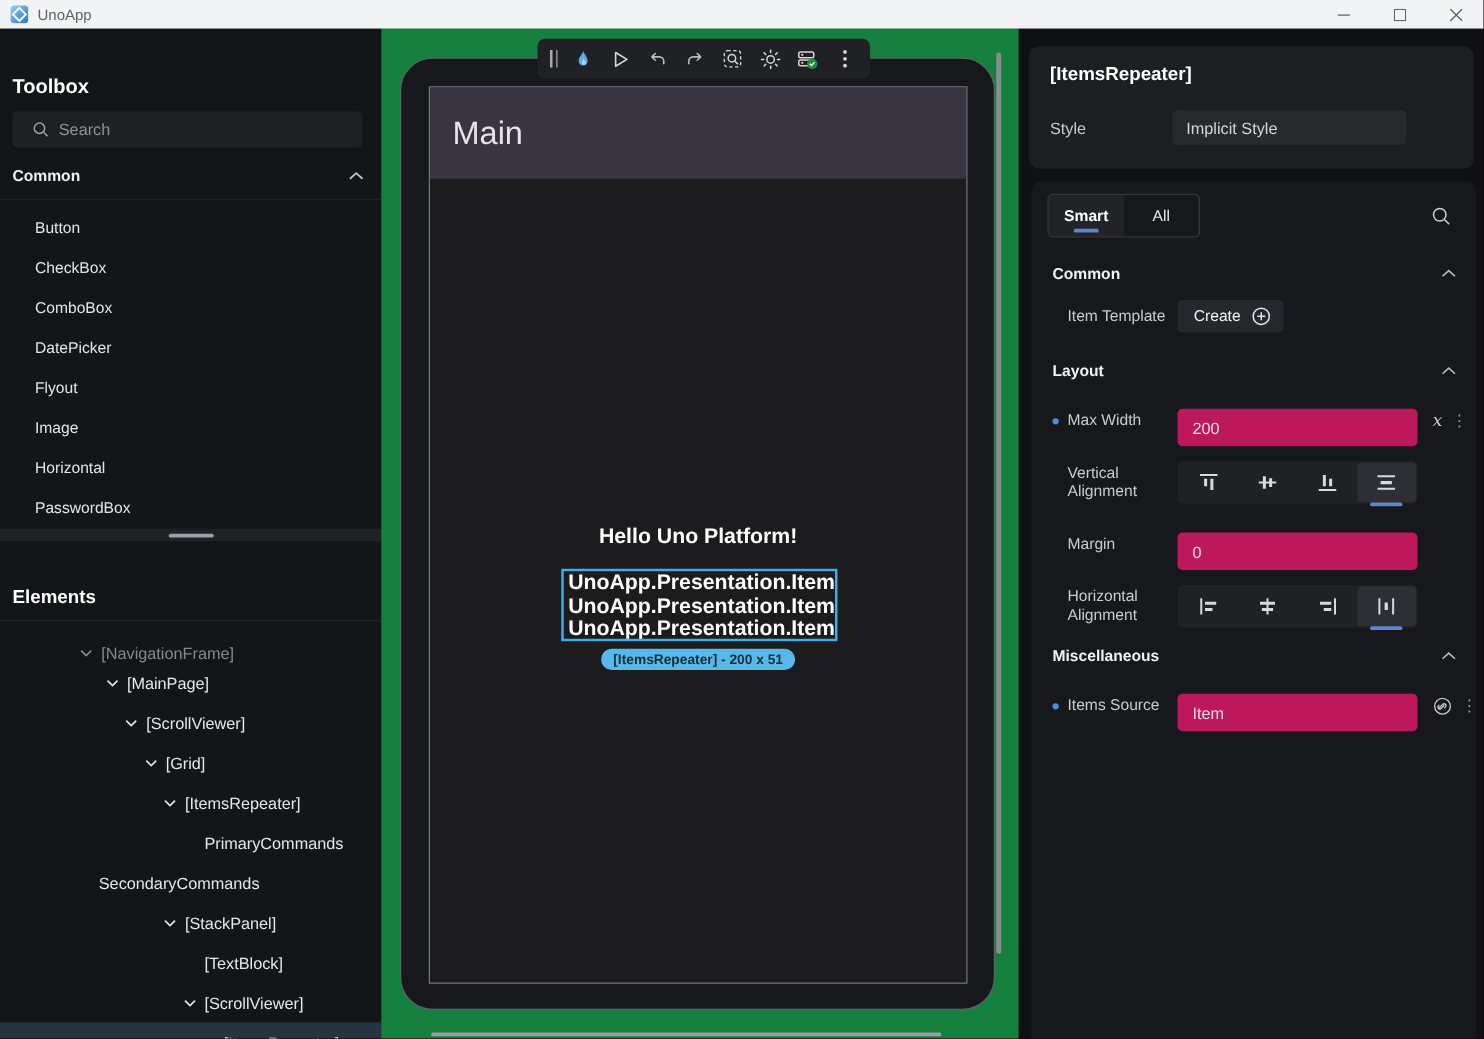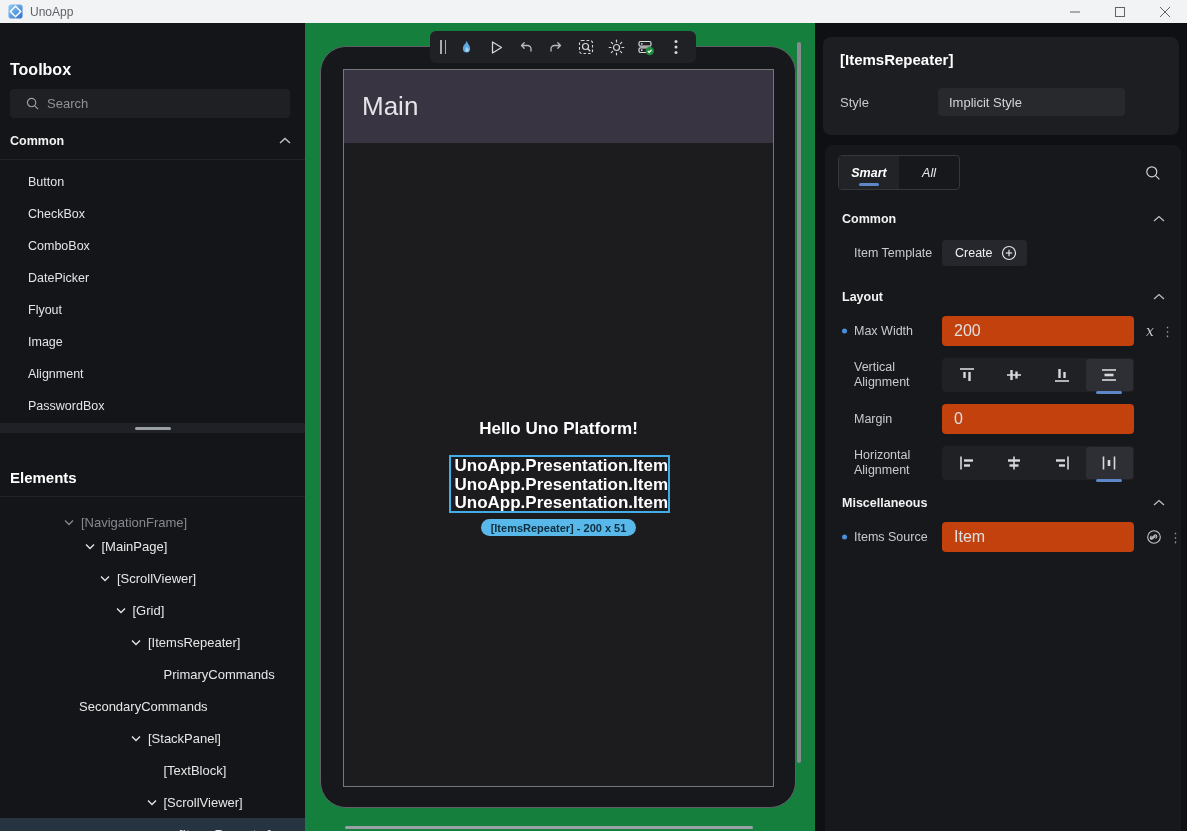--- a/index.html
+++ b/index.html
@@ -62,35 +62,35 @@
   
   .right-panel { position:absolute; top:23px; left:815px; width:372px; height:808px; background:#0f1013; color:#e4e5e7; }
   .insp-card { position:absolute; left:8px; top:14px; width:356px; height:98px; background:#1d1e22; border-radius:8px; padding:14px 17px; }
   .insp-card .insp-title { font-size:15px; font-weight:bold; color:#fff; }
   .card-row { display:flex; align-items:center; margin-top:20px; }
   .card-row .lbl { font-size:13px; color:#c8c9cb; width:98px; }
   .card-row input { width:187px; height:28px; background:#28292d; border:none; border-radius:4px; color:#d4d5d7; font-size:13px; padding:0 11px; outline:none; font-family:inherit; }
 
   .props { position:absolute; left:10px; top:122px; width:356px; bottom:0; background:#17181c; border-radius:8px 8px 0 0; padding:10px 12px 0 13px; }
   .tabs-row { display:flex; align-items:center; }
-  .tab-group { display:flex; border:1px solid #36373c; border-radius:4px; overflow:hidden;font-style:italic; }
+  .tab-group { display:flex; border:1px solid #36373c; border-radius:4px; overflow:hidden; }
   .tab { width:60px; height:33px; display:flex; align-items:center; justify-content:center; font-size:12.5px; color:#e8e9ea; position:relative; cursor:default; }
   .tab.active { background:#222327; color:#fff; font-weight:bold; }
   .tab .indicator { position:absolute; bottom:3px; left:50%; transform:translateX(-50%); width:20px; height:3.5px; border-radius:2px; background:#5d87c8; }
   .tabs-row .search-btn { margin-left:auto; margin-right:8px; color:#cfd0d2; display:flex; cursor:default; }
 
   .p-sec-header { display:flex; align-items:center; margin:22px 4px 0 4px; }
   .p-sec-header .t { font-size:12.5px; font-weight:bold; color:#f2f2f3; }
   .p-sec-header .chev { margin-left:auto; color:#bcbdbf; display:flex; }
 
   .prop-row { display:grid; grid-template-columns:104px 192px auto; align-items:center; margin-top:12px; min-height:30px; }
   .prop-label { position:relative; font-size:12.5px; color:#c9cacc; padding-left:16px; line-height:15px; }
   .prop-label .dot { position:absolute; left:4px; top:50%; transform:translateY(-50%); width:5px; height:5px; border-radius:50%; background:#4a8fd8; display:none; }
   .prop-label.has-dot .dot { display:block; }
-  .prop-input input { width:192px; height:30px; background:#c2410c; border:none; border-radius:4px; color:#dfe0e2; font-size:16px; padding:0 12px; outline:none; font-family:inherit; }
+  .prop-input input { width:192px; height:30px; background:#be185d; border:none; border-radius:4px; color:#dfe0e2; font-size:13px; padding:0 12px; outline:none; font-family:inherit;margin-top:11px; }
   .row-icons { display:flex; align-items:center; gap:7px; margin-left:12px; color:#c5c6c8; }
   .x-icon { font-family:"DejaVu Serif", serif; font-style:italic; font-size:14px; color:#c5c6c8; }
   .kebab { color:#97989b; font-size:13px; line-height:1; letter-spacing:0; }
 
   .create-btn { display:inline-flex; align-items:center; gap:8px; height:26px; background:#26272c; border:none; border-radius:4px; color:#f0f0f1; font-size:12.5px; padding:0 10px 0 13px; cursor:default; font-family:inherit; }
 
   .align-group { display:flex; background:#202125; border-radius:4px; padding:1px; width:192px; height:34px; }
   .align-btn { flex:1; display:flex; align-items:center; justify-content:center; border-radius:3px; color:#d8d9db; position:relative; cursor:default; }
   .align-btn.selected { background:#2d2f34; }
   .align-btn.selected::after { content:""; position:absolute; bottom:-3px; left:50%; transform:translateX(-50%); width:26px; height:3.5px; border-radius:2px; background:#5d87c8; }
@@ -163,21 +163,21 @@
           <div class="tb-item">
             <span>DatePicker</span>
           </div>
           <div class="tb-item">
             <span>Flyout</span>
           </div>
           <div class="tb-item">
             <span>Image</span>
           </div>
           <div class="tb-item">
-            <span>Alignment</span>
+            <span>Horizontal</span>
           </div>
           <div class="tb-item">
             <span>PasswordBox</span>
           </div>
         </div>
     </div>
 
     <div class="splitter">
         <div class="grip"></div>
       </div>

